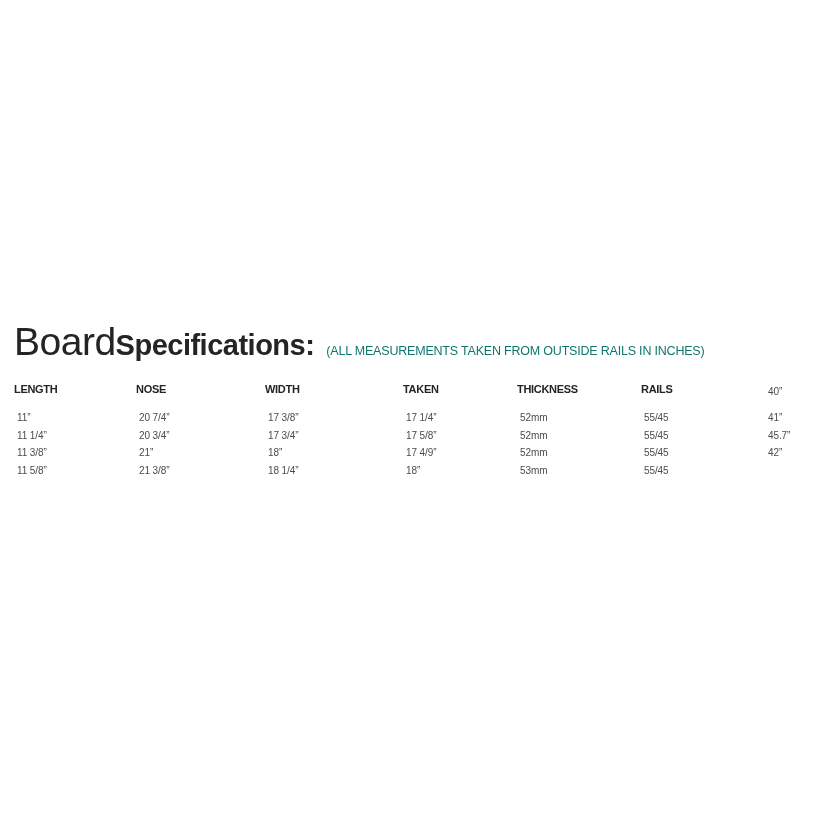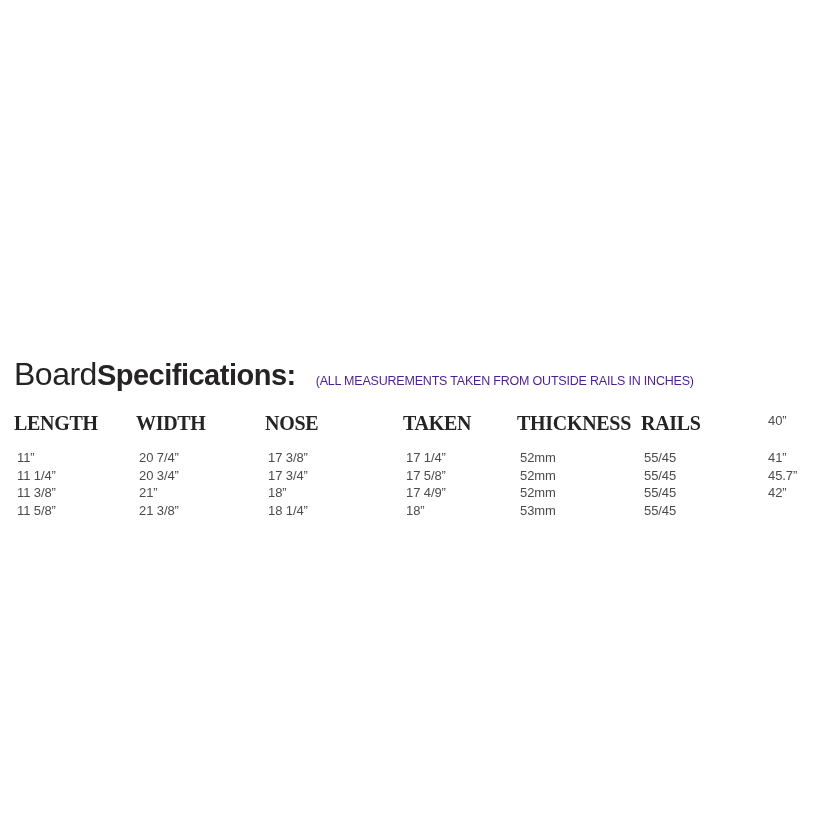--- a/index.html
+++ b/index.html
@@ -14,53 +14,51 @@
     top: 320px; left: 14px;
     width: 800px;
   }
   .title-line {
     display: flex;
     align-items: baseline;
     white-space: nowrap;
     color: #262324;
   }
   .title-prefix {
-    font-size: 32px;
+    font-size: 39px;
     font-weight: 400;
     letter-spacing: -0.5px;
-    margin-top: 36px;
   }
   .title-emphasis {
     font-size: 29px;
     font-weight: 700;
     letter-spacing: -0.5px;
     margin-left: 0;
   }
   .title-note {
     font-size: 12.5px;
     font-weight: 400;
-    color: #4c1d95;
-    margin-left: 20px;
+    color: #0f766e;
+    margin-left: 12px;
     letter-spacing: -0.2px;
   }
   .spec-table {
     margin-top: 19px;
     display: grid;
     grid-template-columns: 122px 129px 138px 114px 124px 124px 50px;
   }
   .col-header {
-    font-size: 20px;
+    font-size: 11px;
     font-weight: 700;
     color: #262324;
     letter-spacing: -0.3px;
     padding-bottom: 14px;
-    font-family: Liberation Serif, serif;
   }
   .cell {
-    font-size: 13px;
+    font-size: 10px;
     font-weight: 400;
     color: #4b4b4d;
     line-height: 17.5px;
     padding-left: 3px;
     letter-spacing: -0.1px;
   }
 </style>
 </head>
 <body>
 
@@ -68,22 +66,22 @@
 
   <div class="title-line">
     <span class="title-prefix">Board</span>
     <span class="title-emphasis">Specifications:</span>
     <span class="title-note">(ALL MEASUREMENTS TAKEN FROM OUTSIDE RAILS IN INCHES)</span>
   </div>
 
   <div class="spec-table">
 
     <div class="col-header">LENGTH</div>
+    <div class="col-header">NOSE</div>
     <div class="col-header">WIDTH</div>
-    <div class="col-header">NOSE</div>
     <div class="col-header">TAKEN</div>
     <div class="col-header">THICKNESS</div>
     <div class="col-header">RAILS</div>
 
     <div class="cell">40”</div>
     <div class="cell">11”</div>
     <div class="cell">20 7/4”</div>
     <div class="cell">17 3/8”</div>
     <div class="cell">17 1/4”</div>
     <div class="cell">52mm</div>

